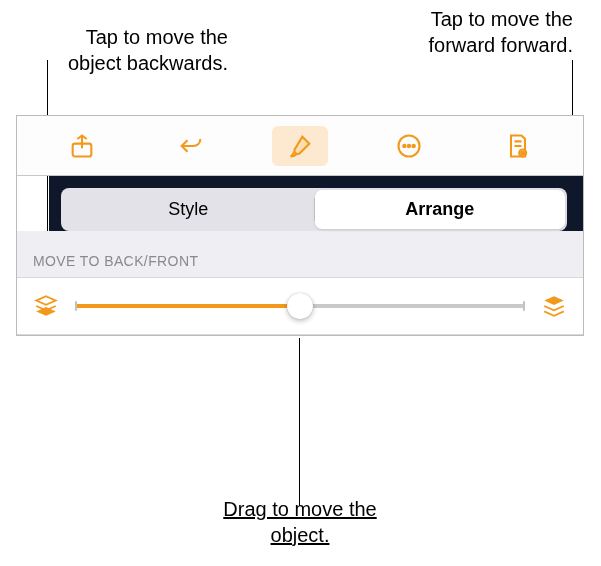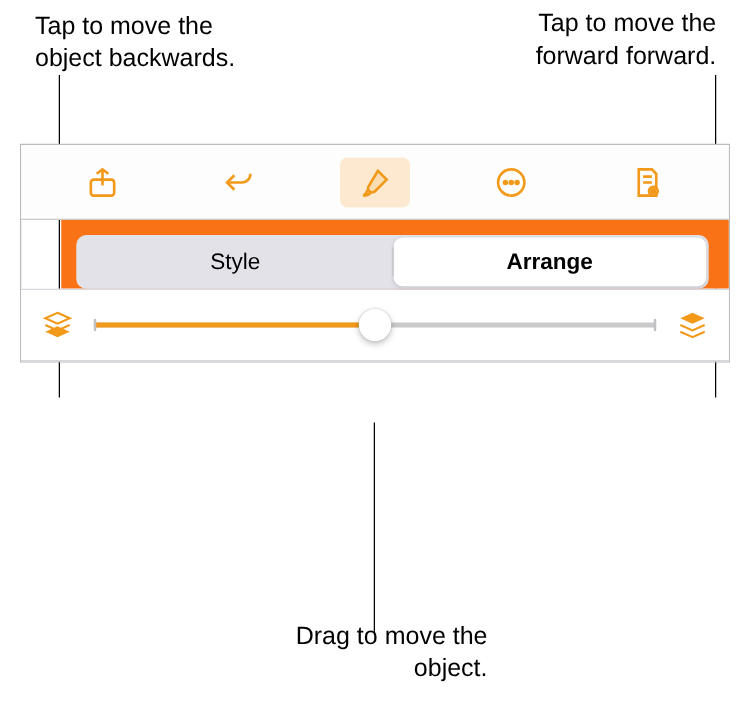--- a/index.html
+++ b/index.html
@@ -11,23 +11,23 @@
       position: relative;
       overflow: hidden;
     }
     .callout {
       position: absolute;
       font-size: 20px;
       line-height: 1.3;
       color: #000;
       text-align: center;
     }
-    .callout-tl { left: 28px; top: 8px; width: 200px; text-align: left; }
+    .callout-tl { left: 28px; top: 24px; width: 200px; text-align: right; }
     .callout-tr { right: 28px; top: 6px; width: 200px; text-align: right; }
-    .callout-b { left: 210px; bottom: 18px; width: 180px; text-align: right; }
+    .callout-b { left: 210px; bottom: 18px; width: 180px; text-align: center; text-decoration: underline; }
     .line {
       position: absolute;
       background: #000;
     }
     .line-tl { left: 47px; top: 60px; width: 1px; height: 258px; }
     .line-tr { right: 28px; top: 60px; width: 1px; height: 258px; }
     .line-b { left: 299px; top: 338px; width: 1px; height: 168px; }
 
     .app-frame {
       position: absolute;
@@ -52,21 +52,21 @@
       align-items: center;
       justify-content: center;
       border-radius: 6px;
     }
     .tb-btn.active {
       background: #fde9cf;
     }
     .tb-btn svg { width: 28px; height: 28px; }
 
     .tabs-region {
-      background: #f97316;
+      background: #0f172a;
       padding: 12px 16px 0 12px;
       margin-left: 32px;
     }
     .tabs {
       display: flex;
       background: #e3e2e8;
       border-radius: 8px;
       padding: 2px;
       position: relative;
     }
@@ -216,20 +216,21 @@
 
   <div class="tabs-region">
     <div class="tabs">
       <div class="tab">Style</div>
       <div class="tab-divider"></div>
       <div class="tab active">Arrange</div>
     </div>
   </div>
 
   <div class="panel-body">
+    <div class="section-header">MOVE TO BACK/FRONT</div>
 
     <div class="slider-row">
       <div class="layer-btn">
         <svg viewBox="0 0 24 24">
           <path d="M12 3l9 4-9 4-9-4 9-4z" fill="none" stroke="#f2991a" stroke-width="1.6"></path>
           <path d="M3 12l9 4 9-4" fill="none" stroke="#f2991a" stroke-width="1.6"></path>
           <path d="M3 17l9 4 9-4-9-4-9 4z" fill="#f2991a"></path>
         </svg>
       </div>
 

